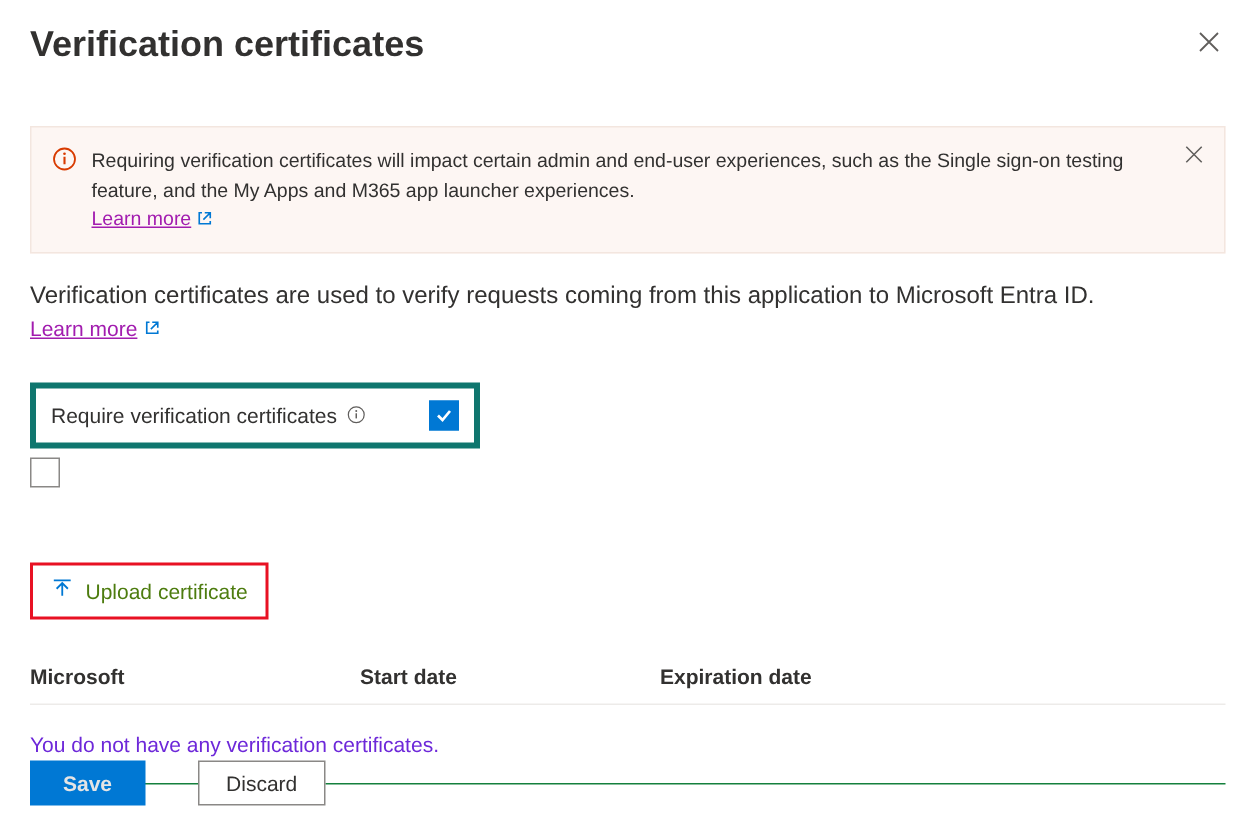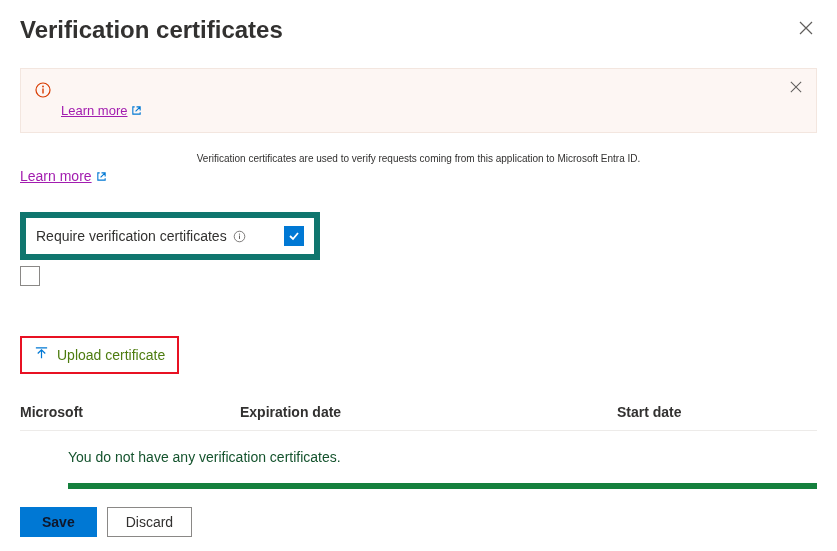--- a/index.html
+++ b/index.html
@@ -13,21 +13,21 @@
       color: #323130;
       background: #ffffff;
       width: 837px;
       height: 551px;
       padding: 16px 20px;
     }
     .header {
       display: flex;
       justify-content: space-between;
       align-items: center;
-      margin-bottom: 24px;
+      margin-bottom: 40px;
     }
     .title {
       font-size: 24px;
       font-weight: 600;
       color: #323130;
     }
     .close-btn {
       background: none;
       border: none;
       cursor: pointer;
@@ -67,24 +67,23 @@
     }
     .banner-close {
       background: none;
       border: none;
       cursor: pointer;
       color: #605e5c;
       padding: 0;
       flex-shrink: 0;
     }
     .description {
-      font-size: 10px;
+      font-size: 16px;
       margin-bottom: 4px;
       color: #323130;
-      text-align: center;
     }
     .learn-more-row {
       margin-bottom: 28px;
     }
     .checkbox-row {
       display: flex;
       align-items: center;
       gap: 8px;
       margin-bottom: 10px;
       width: 300px;
@@ -107,21 +106,21 @@
       align-items: center;
       justify-content: center;
       cursor: pointer;
       flex-shrink: 0;
     }
     .checkbox.checked {
       background: #0078d4;
       border-color: #0078d4;
     }
     .highlight-box {
-      border: 6px solid #0f766e;
+      border: 4px solid #0f766e;
       padding: 8px 10px;
       display: inline-flex;
       width: 300px;
       justify-content: space-between;
       align-items: center;
       margin-bottom: 6px;
     }
     .upload-section {
       margin-top: 50px;
       margin-bottom: 18px;
@@ -154,46 +153,46 @@
       font-weight: 600;
       font-size: 14px;
     }
     .th1 { width: 220px; }
     .th2 { width: 180px; }
     .th3 { width: 200px; }
     .th4 { flex: 1; }
     .empty-state {
       padding: 18px 0;
       font-size: 14px;
-      color: #14532d;
-      border-bottom: 6px solid #15803d;
-      margin-left: 48px;
+      color: #6d28d9;
+      border-bottom: 1px solid #15803d;
     }
     .footer {
       position: absolute;
       bottom: 14px;
       display: flex;
       gap: 10px;
     }
     .btn-primary {
       background: #0078d4;
-      color: #0f172a;
+      color: #e5e5e5;
       border: none;
       padding: 6px 22px;
       font-size: 14px;
       font-weight: 600;
       cursor: pointer;
     }
     .btn-secondary {
       background: #ffffff;
       color: #323130;
       border: 1px solid #8a8886;
       padding: 6px 18px;
       font-size: 14px;
       cursor: pointer;
+      margin-left: 25px;
     }
   </style>
 </head>
 <body>
 
 
 
 <div class="header">
   <h1 class="title">Verification certificates</h1>
   <button class="close-btn">
@@ -205,20 +204,21 @@
 
 <div class="info-banner">
   <span class="info-icon">
     <svg width="16" height="16" viewBox="0 0 16 16">
         <circle cx="8" cy="8" r="7" stroke="#d83b01" stroke-width="1.2" fill="none"></circle>
         <circle cx="8" cy="4.5" r="0.9" fill="#d83b01"></circle>
         <rect x="7.3" y="6.5" width="1.4" height="5" fill="#d83b01"></rect>
       </svg>
   </span>
   <div class="info-text">
+    <span>Requiring verification certificates will impact certain admin and end-user experiences, such as the Single sign-on testing feature, and the My Apps and M365 app launcher experiences.</span>
     <br>
     <a class="link">
       <span>Learn more</span>
       <span class="link-icon">
         <svg width="11" height="11" viewBox="0 0 12 12">
             <path d="M4 2 H2 V10 H10 V8 M6 2 H10 V6 M10 2 L5 7" stroke="#0078d4" stroke-width="1.2" fill="none"></path>
           </svg>
       </span>
     </a>
   </div>
@@ -271,22 +271,22 @@
             <path d="M8 13 V4 M4 8 L8 4 L12 8 M2 2 H14" stroke="#0078d4" stroke-width="1.3" fill="none"></path>
           </svg>
       </span>
       <span>Upload certificate</span>
     </button>
   </div>
 </div>
 
 <div class="table-header">
   <div class="th th1">Microsoft</div>
+  <div class="th th3">Start date</div>
   <div class="th th4">Expiration date</div>
-  <div class="th th3">Start date</div>
 </div>
 
 <div class="empty-state">You do not have any verification certificates.</div>
 
 <div class="footer">
   <button class="btn-primary">Save</button>
   <button class="btn-secondary">Discard</button>
 </div>
 
 

